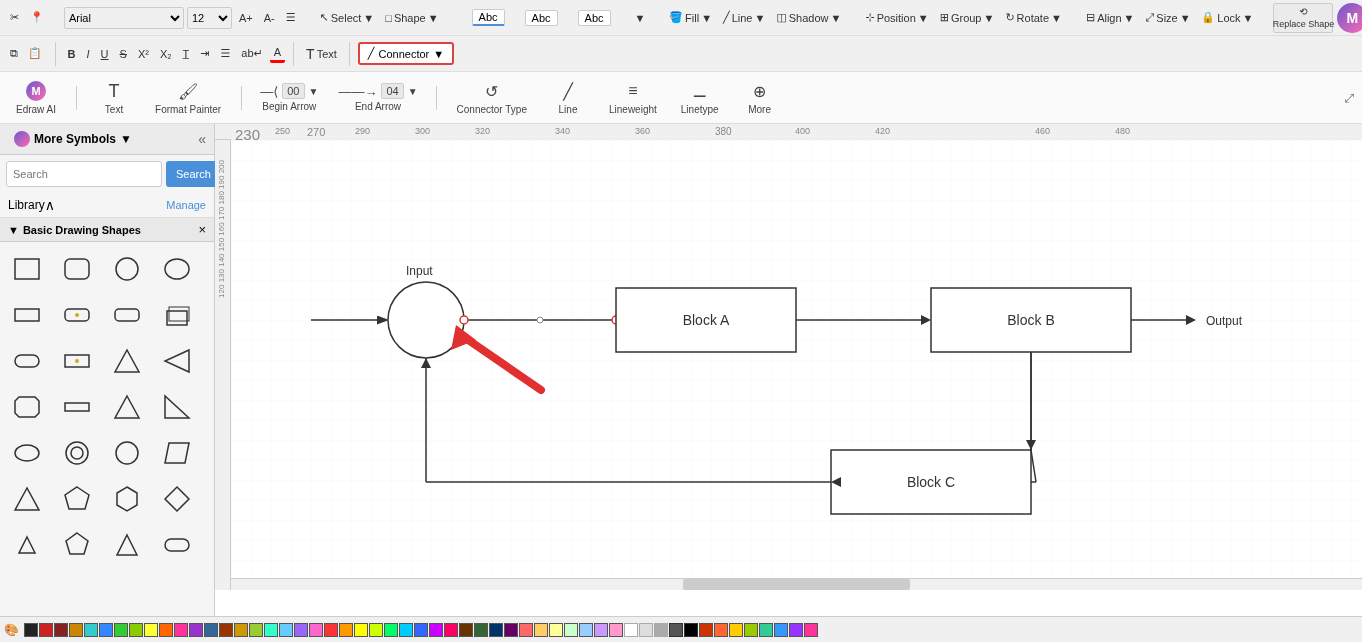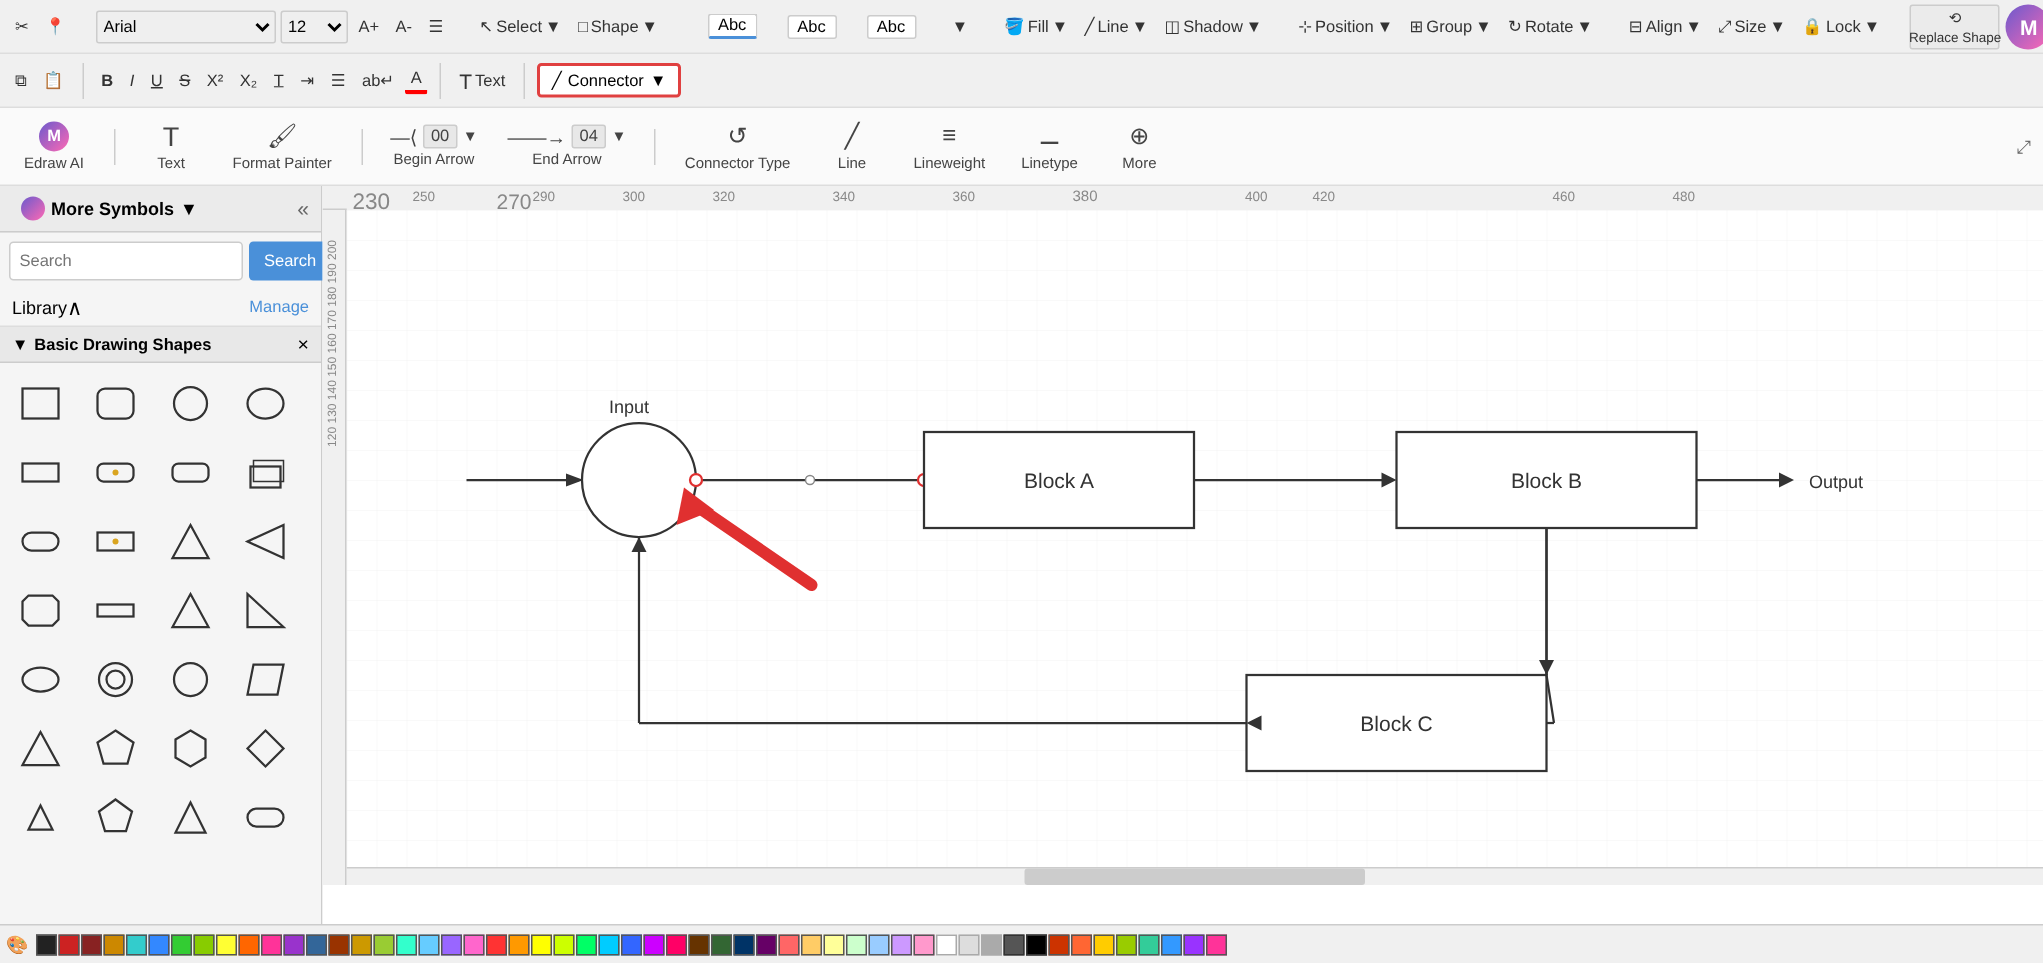--- a/index.html
+++ b/index.html
@@ -467,28 +467,28 @@
     <div class="canvas-area" style="position:relative; flex:1;">
 
       <div class="ruler-top">
         <svg width="100%" height="16" style="position:absolute;top:0;left:16px;">
           <rect width="100%" height="16" fill="#f0f0f0"></rect>
 
         </svg>
 
         <span style="position:absolute;left:20px;top:2px;font-size:15px;color:#888;">230</span>
         <span style="position:absolute;left:60px;top:2px;font-size:9px;color:#888;">250</span>
-        <span style="position:absolute;left:116px;top:2px;font-size:14px;color:#888;">270</span>
+        <span style="position:absolute;left:92px;top:2px;font-size:11px;color:#888;">270</span>
         <span style="position:absolute;left:140px;top:2px;font-size:9px;color:#888;">290</span>
         <span style="position:absolute;left:200px;top:2px;font-size:9px;color:#888;">300</span>
         <span style="position:absolute;left:260px;top:2px;font-size:9px;color:#888;">320</span>
         <span style="position:absolute;left:340px;top:2px;font-size:9px;color:#888;">340</span>
         <span style="position:absolute;left:420px;top:2px;font-size:9px;color:#888;">360</span>
         <span style="position:absolute;left:500px;top:2px;font-size:10px;color:#888;">380</span>
-        <span style="position:absolute;left:580px;top:2px;font-size:9px;color:#888;margin-left:35px;">400</span>
+        <span style="position:absolute;left:580px;top:2px;font-size:9px;color:#888;">400</span>
         <span style="position:absolute;left:660px;top:2px;font-size:9px;color:#888;">420</span>
         <span style="position:absolute;left:740px;top:17px;font-size:10px;color:#888;">440</span>
         <span style="position:absolute;left:820px;top:2px;font-size:9px;color:#888;">460</span>
         <span style="position:absolute;left:900px;top:2px;font-size:9px;color:#888;">480</span>
       </div>
 
       <div class="ruler-side" style="position:absolute;top:16px;left:0;width:16px;bottom:26px;background:#f0f0f0;border-right:1px solid #ccc;z-index:2;">
         <span style="position:absolute;top:20px;left:2px;font-size:8px;color:#888;writing-mode:vertical-lr;transform:rotate(180deg);">120 130 140 150 160 170 180 190 200</span>
       </div>
 

